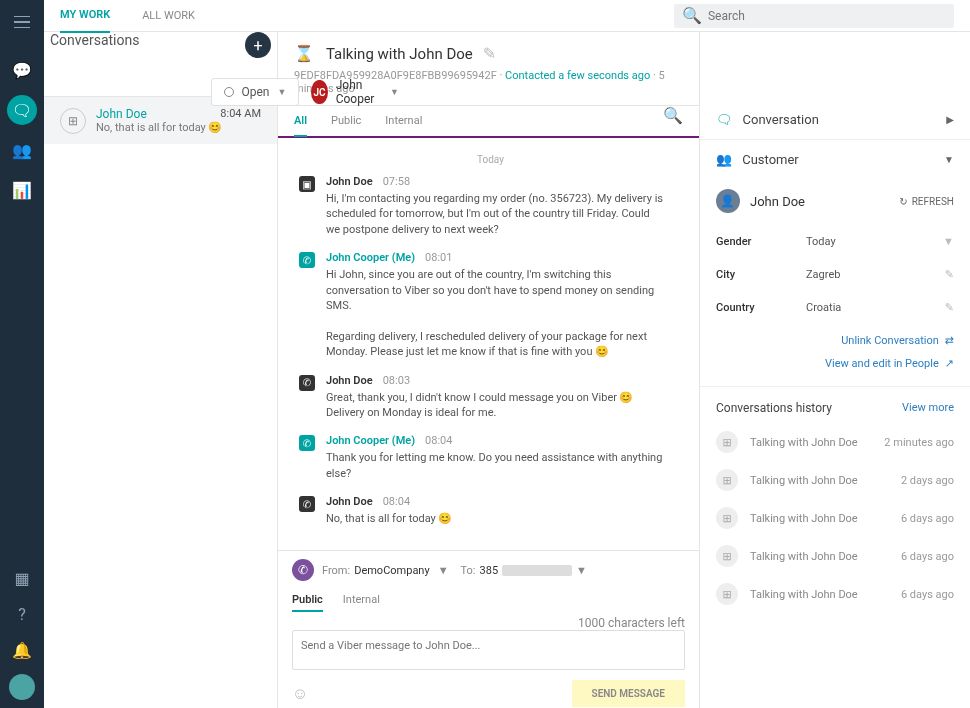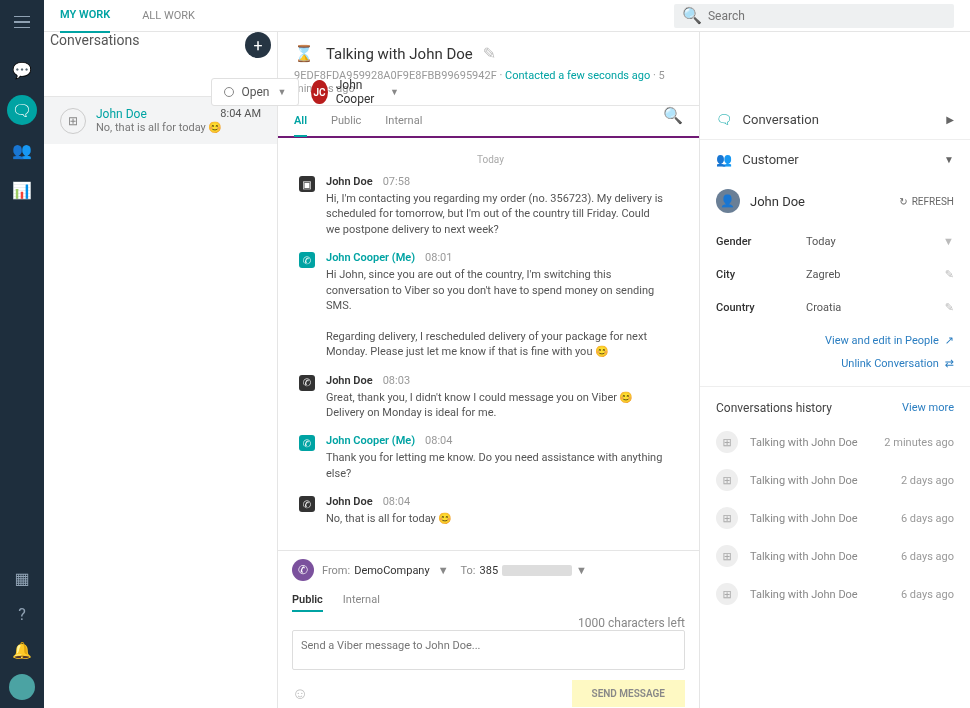--- a/index.html
+++ b/index.html
@@ -313,27 +313,27 @@
               <span class="fv">Zagreb</span>
               <span class="fe">✎</span>
             </div>
             <div class="rp-field">
               <span class="fl">Country</span>
               <span class="fv">Croatia</span>
               <span class="fe">✎</span>
             </div>
             <div class="rp-links">
               <div><span class="rp-link">
+                    <span>Unlink Conversation</span> 
+                    <span>⇄</span>
+                  </span></div>
+              <div><span class="rp-link">
                     <span>View and edit in People</span> 
                     <span>↗</span>
                   </span></div>
-              <div><span class="rp-link">
-                    <span>Unlink Conversation</span> 
-                    <span>⇄</span>
-                  </span></div>
             </div>
           </div>
         </div>
         <div class="rp-hist-head">
           <span>Conversations history</span>
           <span class="vm">View more</span>
         </div>
         <div id="hist-container">
             <div class="hist-item">
     <div class="hi-icon">⊞</div>

